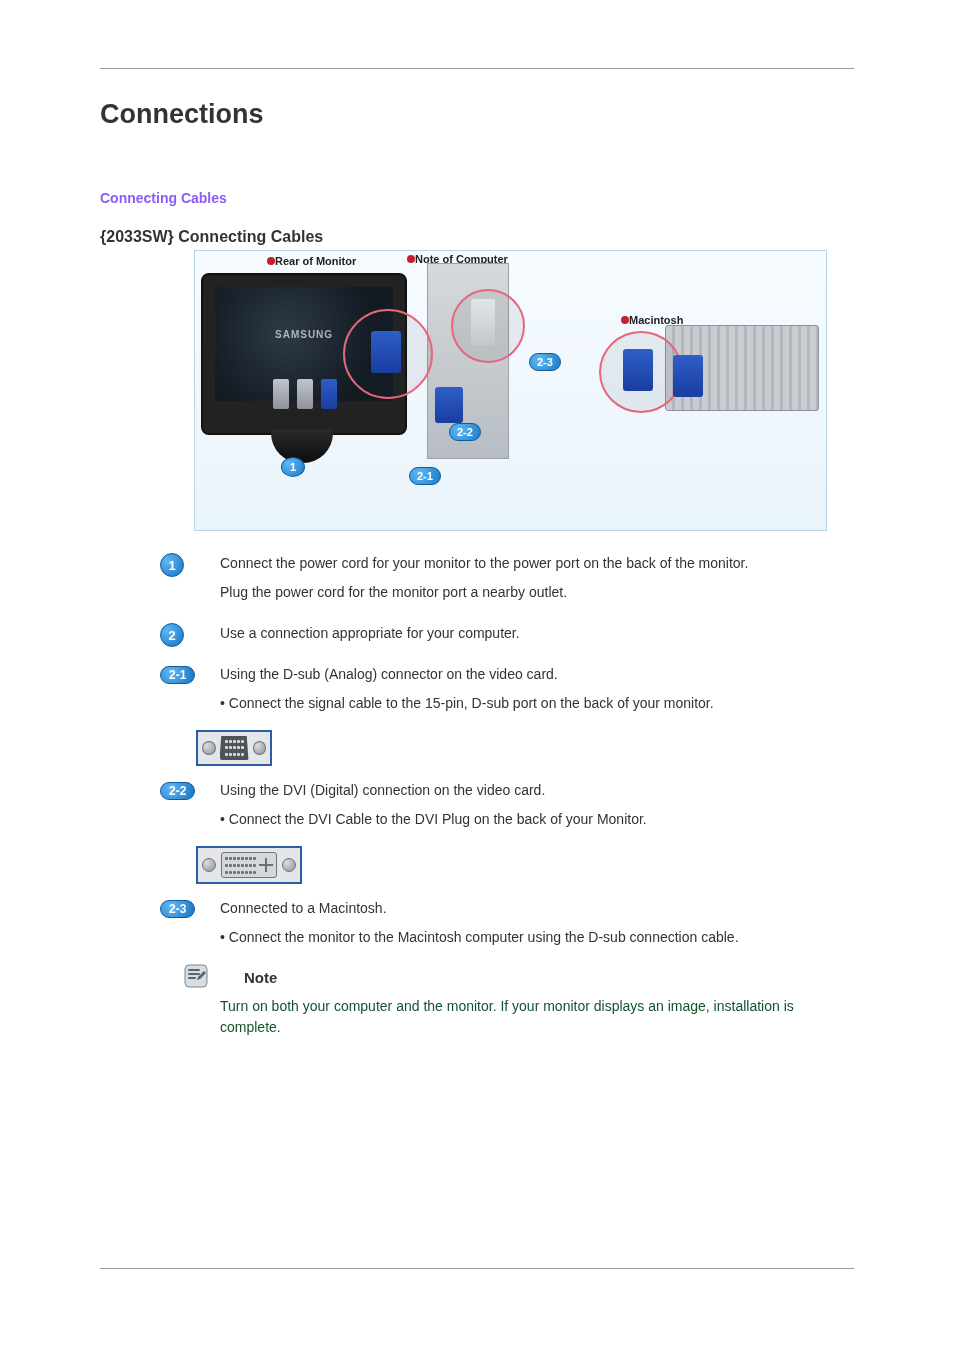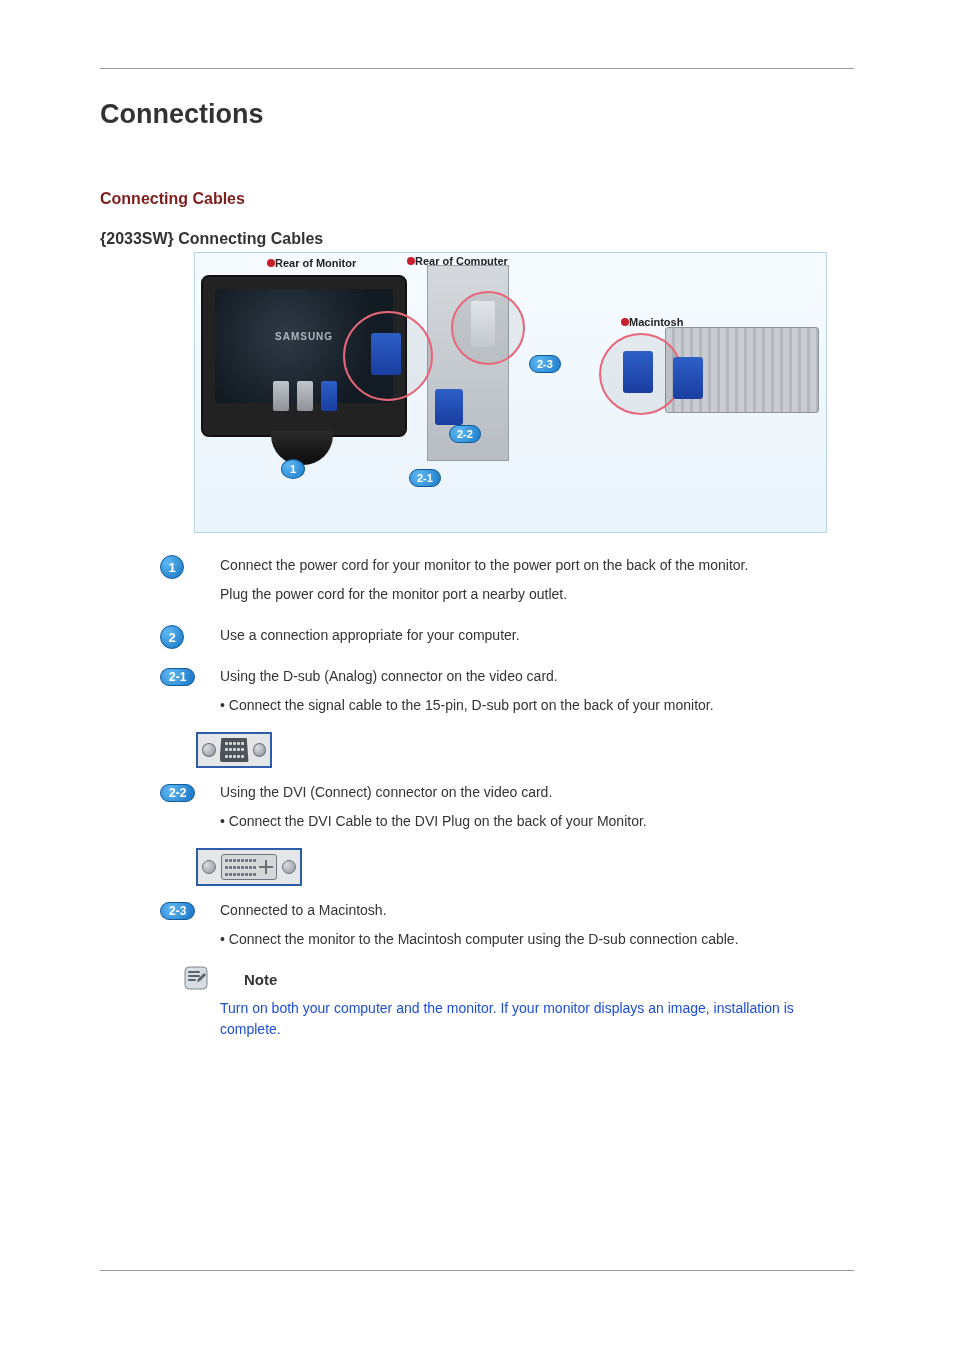--- a/index.html
+++ b/index.html
@@ -20,23 +20,23 @@
     margin-top: 28px;
   }
   .chapter-title {
     font-size: 27px;
     font-weight: bold;
     color: #333;
     margin-top: 30px;
     margin-bottom: 60px;
   }
   .section-title {
-    font-size: 16px;
-    font-weight: bold;
-    color: #7f1d1d;
+    font-size: 14px;
+    font-weight: bold;
+    color: #8b5cf6;
     margin-bottom: 22px;
   }
   .subsection-title {
     font-size: 16px;
     font-weight: bold;
     color: #333;
     margin-top: 14px;
     margin-bottom: 4px;
   }
   .hero-image {
@@ -340,21 +340,21 @@
   .note-row .note-icon { flex: 0 0 60px; }
   .note-row .note-text {
     font-size: 15px;
     font-weight: bold;
     color: #333;
     padding-top: 3px;
   }
   .note-para {
     margin-left: 120px;
     font-size: 14px;
-    color: #1d4ed8;
+    color: #14532d;
     line-height: 1.5;
     margin-top: 8px;
   }
 
   .footline {
     border-top: 1px solid #999;
     margin-top: 230px;
   }
 </style>
 </head>
@@ -368,21 +368,21 @@
   <div class="section-title">Connecting Cables</div>
   <div class="subsection-title">{2033SW} Connecting Cables</div>
 
   <div class="hero-image">
     <div class="callout-label" style="left:72px; top:4px;">
       <span class="callout-dot"></span>
       <span>Rear of Monitor</span>
     </div>
     <div class="callout-label" style="left:212px; top:2px;">
       <span class="callout-dot"></span>
-      <span>Rear of Computer</span>
+      <span>Note of Computer</span>
     </div>
     <div class="callout-label" style="left:426px; top:63px;">
       <span class="callout-dot"></span>
       <span>Macintosh</span>
     </div>
 
     <div class="hero-monitor"></div>
     <div class="hero-monitor-stand"></div>
     <div class="hero-samsung">SAMSUNG</div>
     <div class="hero-tower"></div>
@@ -461,21 +461,21 @@
         <div class="screw"></div>
       </div>
     </div>
   </div>
 
   <div class="wide-row">
     <div class="wide-icon">
       <div class="pill-icon">2-2</div>
     </div>
     <div class="step-text">
-      <p>Using the DVI (Connect) connector on the video card.</p>
+      <p>Using the DVI (Digital) connection on the video card.</p>
       <p>• Connect the DVI Cable to the DVI Plug on the back of your Monitor.</p>
     </div>
   </div>
 
   <div class="port-image-wrap">
     <div class="port-dvi">
       <div class="dvi-shell">
         <div class="screw2"></div>
         <div class="inner">
           <div class="dvi-grid">

